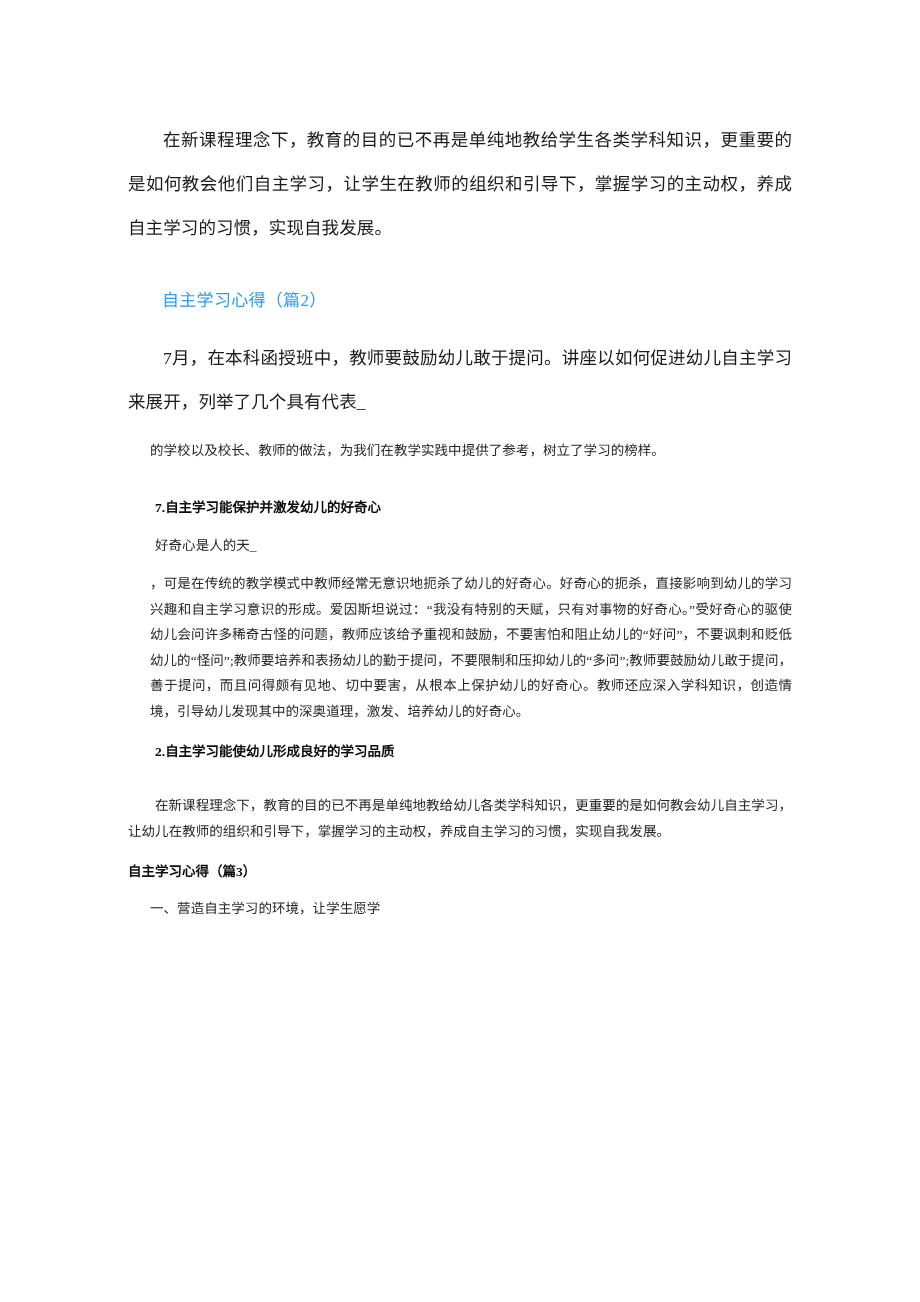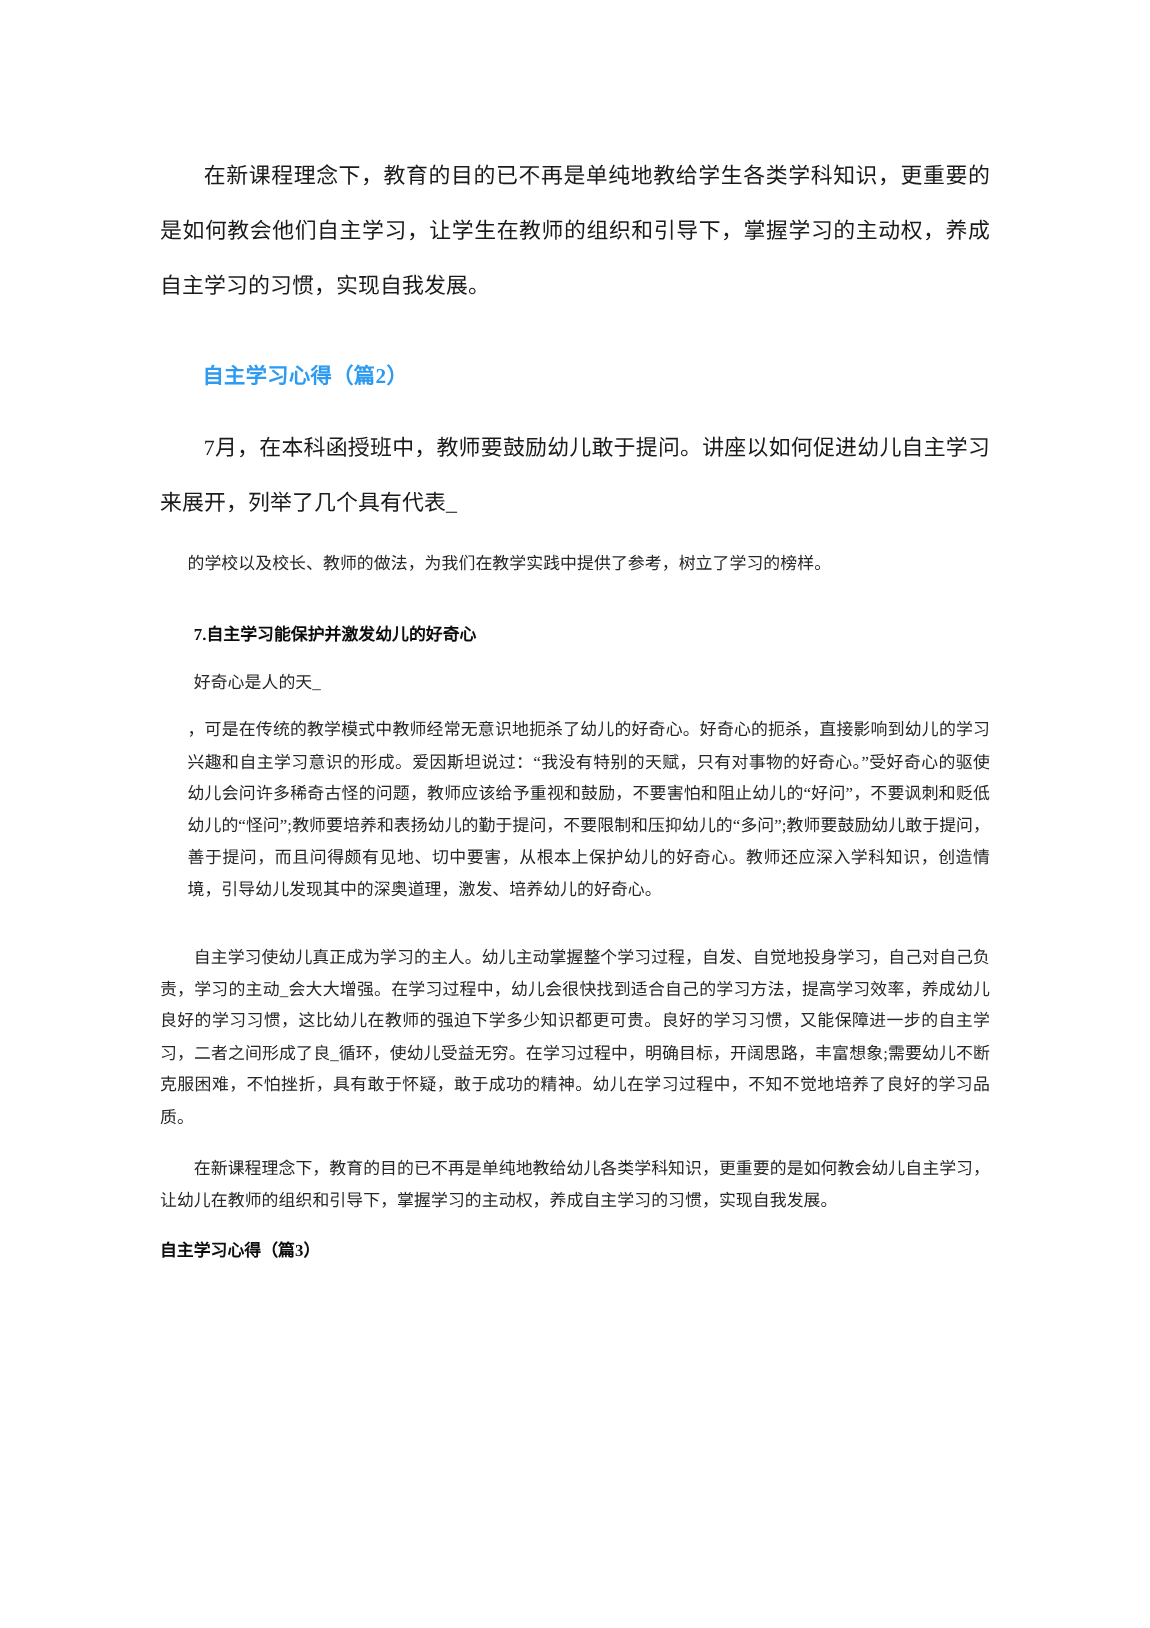--- a/index.html
+++ b/index.html
@@ -55,21 +55,21 @@
   .para-sm.noindent {
     text-indent: 0;
     margin-left: 22px;
   }
   .head-blue {
     font-size: 17px;
     line-height: 30px;
     margin: 0;
     color: #2f9bf0;
     text-indent: 2em;
-    font-weight: 700;
+    font-weight: 400;
     letter-spacing: 0.3px;
   }
   .head-bold {
     font-size: 13.5px;
     line-height: 24px;
     margin: 0;
     font-weight: bold;
     color: #0d0d0d;
     text-indent: 0;
   }
@@ -123,33 +123,34 @@
     <div class="sp-e"></div>
 
     <p class="para-sm">好奇心是人的天_</p>
 
     <div class="sp-e"></div>
 
     <p class="para-sm noindent">，可是在传统的教学模式中教师经常无意识地扼杀了幼儿的好奇心。好奇心的扼杀，直接影响到幼儿的学习兴趣和自主学习意识的形成。爱因斯坦说过：“我没有特别的天赋，只有对事物的好奇心。”受好奇心的驱使幼儿会问许多稀奇古怪的问题，教师应该给予重视和鼓励，不要害怕和阻止幼儿的“好问”，不要讽刺和贬低幼儿的“怪问”;教师要培养和表扬幼儿的勤于提问，不要限制和压抑幼儿的“多问”;教师要鼓励幼儿敢于提问，善于提问，而且问得颇有见地、切中要害，从根本上保护幼儿的好奇心。教师还应深入学科知识，创造情境，引导幼儿发现其中的深奥道理，激发、培养幼儿的好奇心。</p>
 
     <div class="sp-d"></div>
 
+    <h3 class="sub-bold">2.自主学习能使幼儿形成良好的学习品质</h3>
 
     <div class="sp-e"></div>
 
-    <p class="para-sm">自主学习使幼儿真正成为学习的主人。幼儿主动掌握整个学习过程，自发、自觉地投身学习，自己对自己负责，学习的主动_会大大增强。在学习过程中，幼儿会很快找到适合自己的学习方法，提高学习效率，养成幼儿良好的学习习惯，这比幼儿在教师的强迫下学多少知识都更可贵。良好的学习习惯，又能保障进一步的自主学习，二者之间形成了良_循环，使幼儿受益无穷。在学习过程中，明确目标，开阔思路，丰富想象;需要幼儿不断克服困难，不怕挫折，具有敢于怀疑，敢于成功的精神。幼儿在学习过程中，不知不觉地培养了良好的学习品质。</p>
 
     <div class="sp-d"></div>
 
     <p class="para-sm">在新课程理念下，教育的目的已不再是单纯地教给幼儿各类学科知识，更重要的是如何教会幼儿自主学习，让幼儿在教师的组织和引导下，掌握学习的主动权，养成自主学习的习惯，实现自我发展。</p>
 
     <div class="sp-d"></div>
 
     <h2 class="head-bold">自主学习心得（篇3）</h2>
 
     <div class="sp-f"></div>
 
+    <p class="para-sm noindent">一、营造自主学习的环境，让学生愿学</p>
 
     <div class="sp-e"></div>
 
 
   </div>
 </div>
 
 </body></html>

